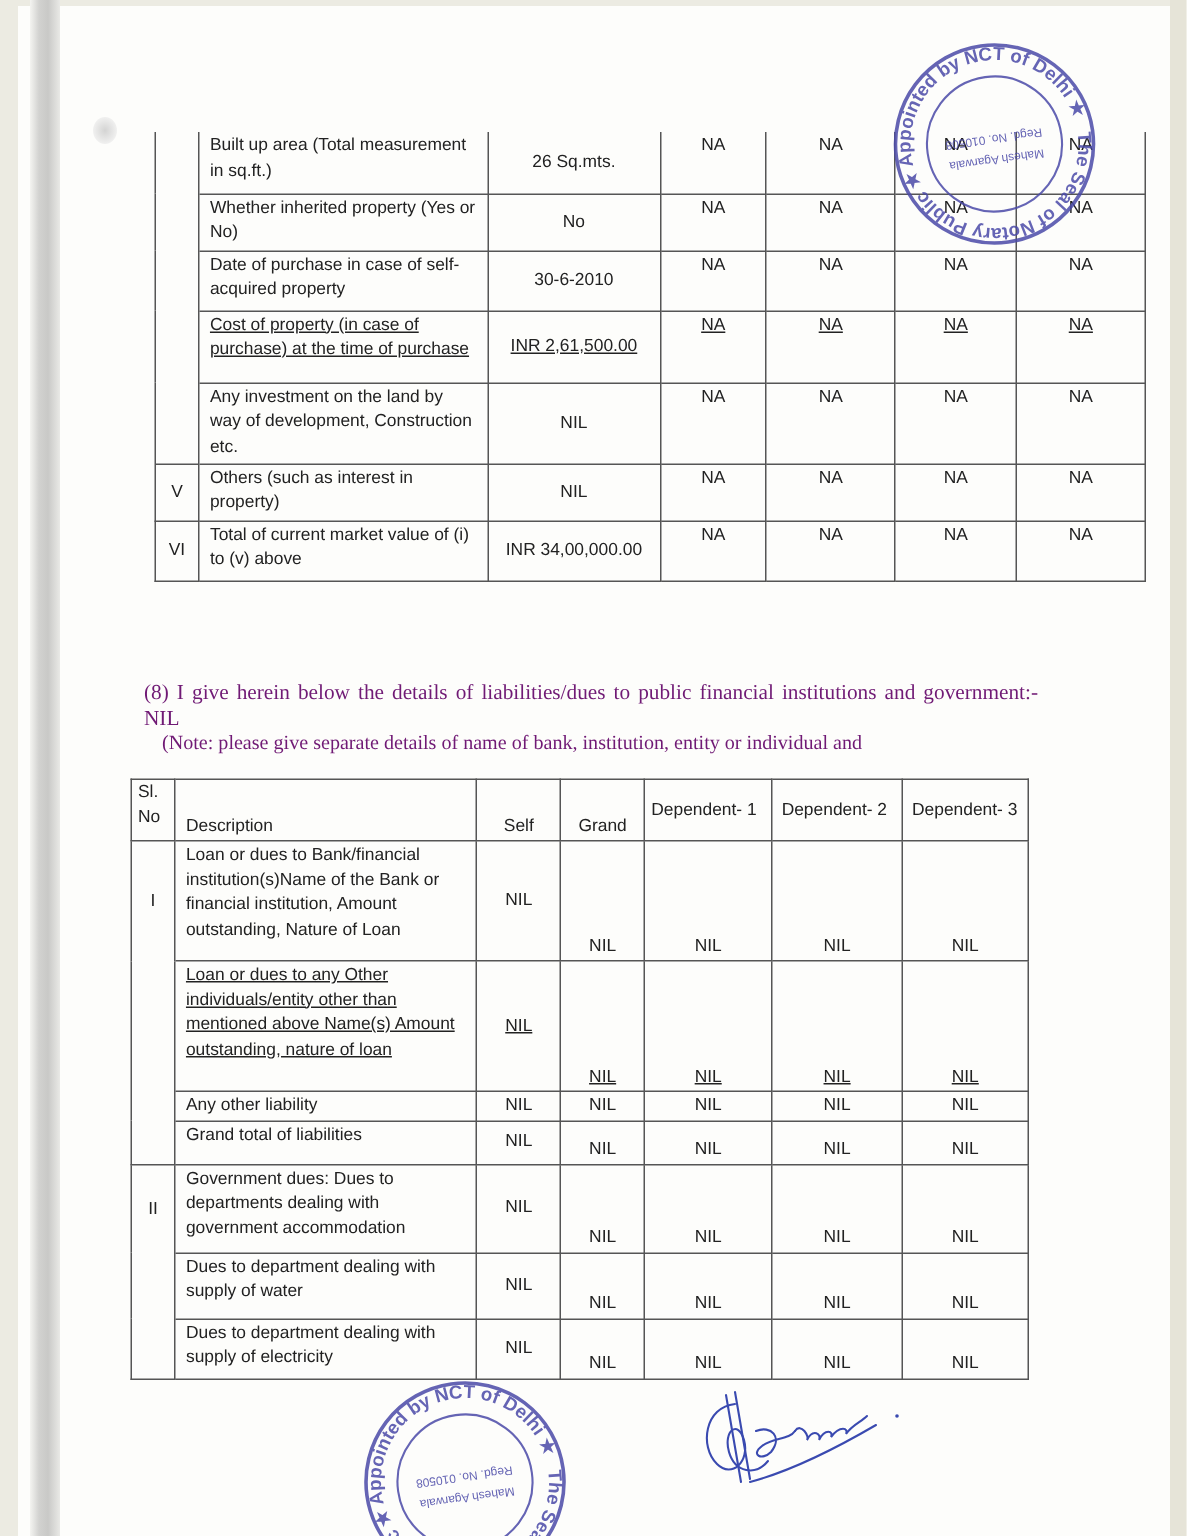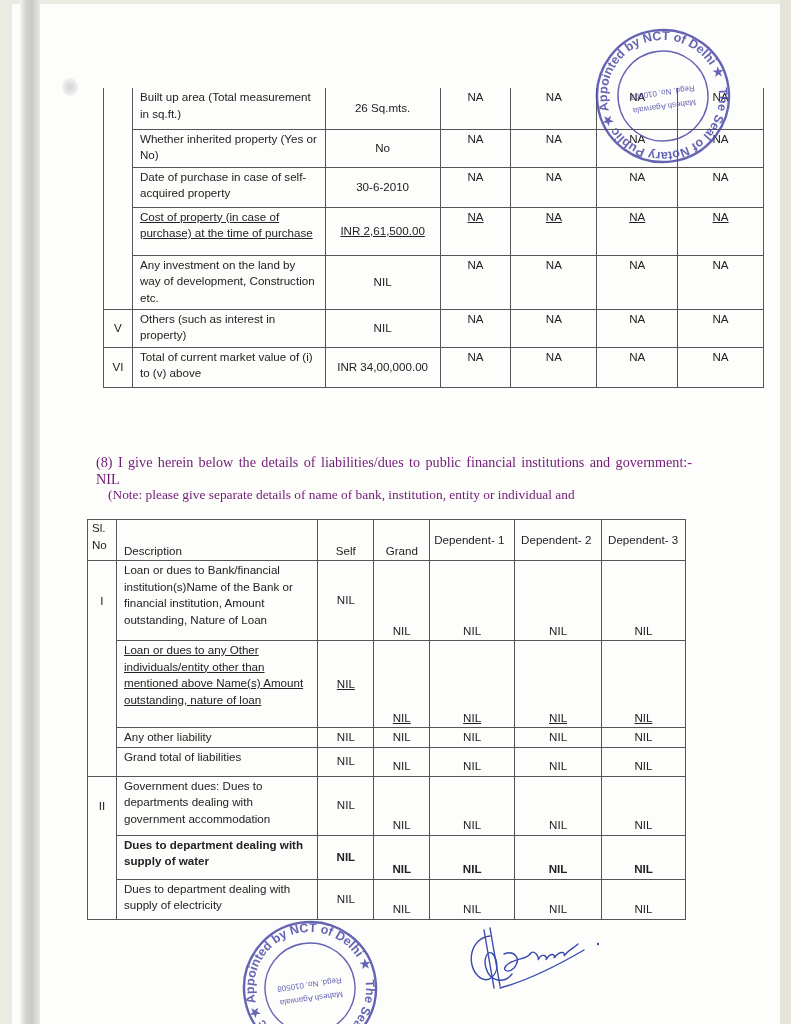--- a/index.html
+++ b/index.html
@@ -177,21 +177,21 @@
       </tr>
       <tr style="height: 59px;">
         <td class="sl" style="border-bottom: none; vertical-align: middle;">II</td>
         <td>Government dues: Dues to departments dealing with government accommodation</td>
         <td class="self">NIL</td>
         <td class="bot">NIL</td>
         <td class="bot">NIL</td>
         <td class="bot">NIL</td>
         <td class="bot">NIL</td>
       </tr>
-      <tr style="height: 44px; font-weight: bold;">
+      <tr style="height: 44px;">
         <td class="sl" style="border-top: none; border-bottom: none;"></td>
         <td>Dues to department dealing with supply of water</td>
         <td class="self">NIL</td>
         <td class="bot">NIL</td>
         <td class="bot">NIL</td>
         <td class="bot">NIL</td>
         <td class="bot">NIL</td>
       </tr>
       <tr style="height: 40px;">
         <td class="sl" style="border-top: none;"></td>

